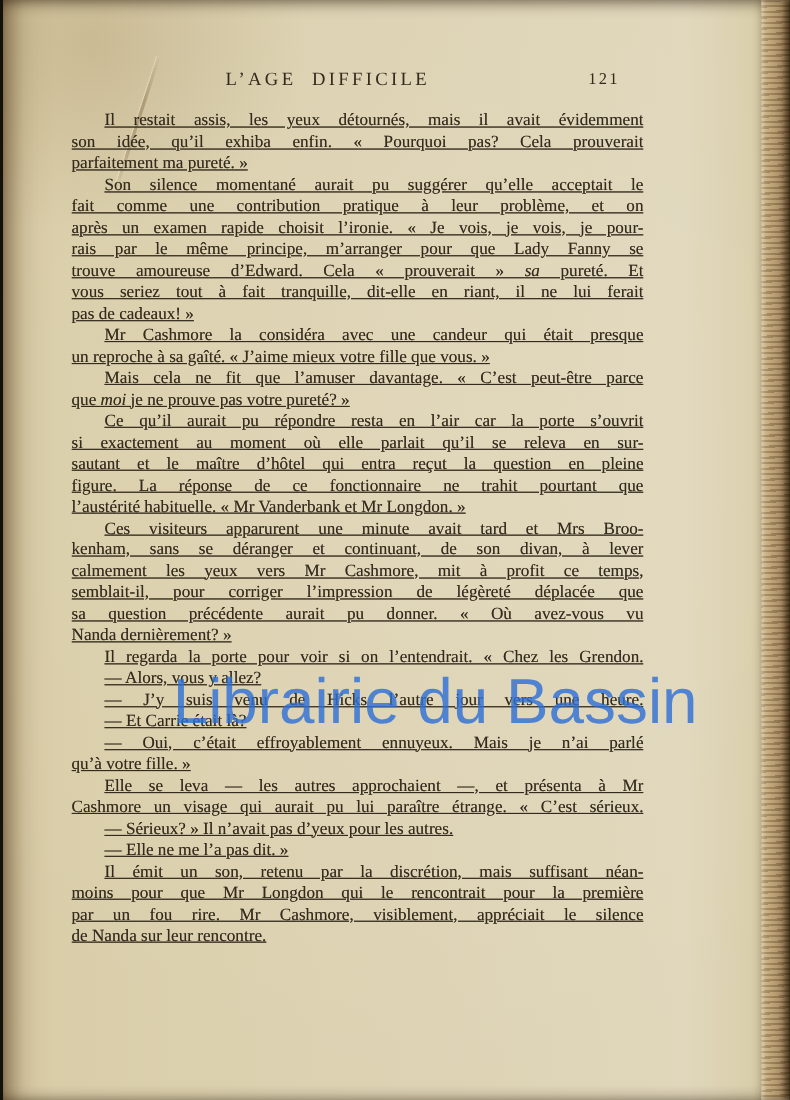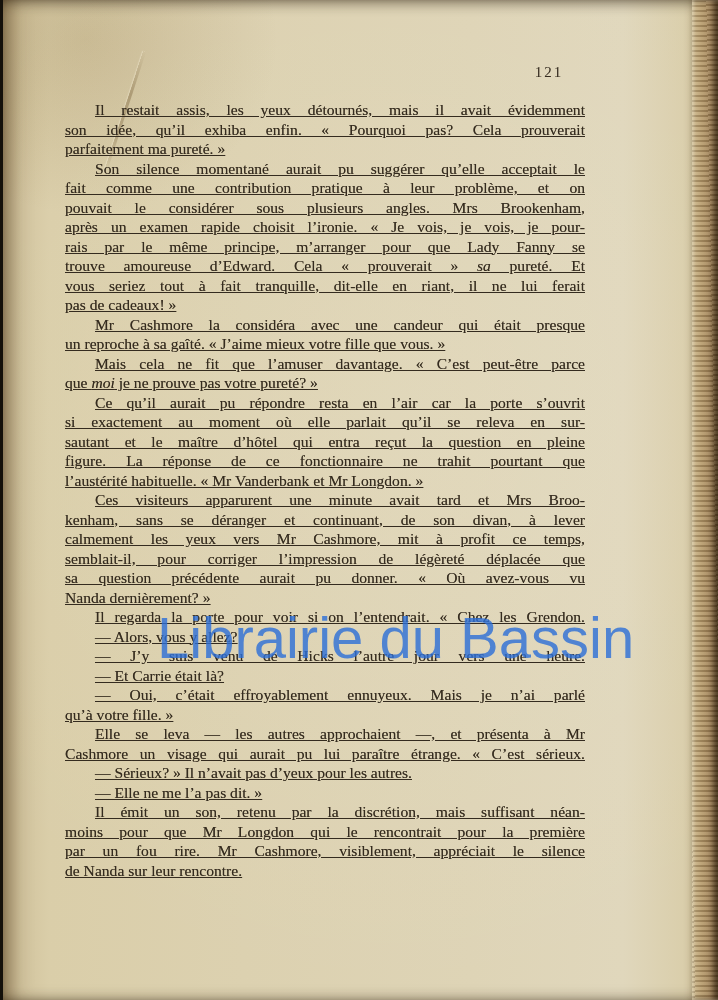--- a/index.html
+++ b/index.html
@@ -70,29 +70,29 @@
 <body>
 
 <div class="photo">
   <div class="page">
     <div class="crease"></div>
   </div>
   <div class="page-stack"></div>
 
   <div class="content">
     <div class="running-header">
+      <span class="rh-title">L’AGE DIFFICILE</span>
       <span class="rh-num">121</span>
     </div>
     <div class="body-text" id="body-text">
         <div class="line para-start"><span>Il restait assis, les yeux détournés, mais il avait évidemment</span></div>
         <div class="line"><span>son idée, qu’il exhiba enfin. « Pourquoi pas? Cela prouverait</span></div>
         <div class="line para-end"><span>parfaitement ma pureté. »</span></div>
         <div class="line para-start"><span>Son silence momentané aurait pu suggérer qu’elle acceptait le</span></div>
         <div class="line"><span>fait comme une contribution pratique à leur problème, et on</span></div>
-        <div class="line"><span>pouvait le considérer sous plusieurs angles. Mrs Brookenham,</span></div>
         <div class="line"><span>après un examen rapide choisit l’ironie. « Je vois, je vois, je pour-</span></div>
         <div class="line"><span>rais par le même principe, m’arranger pour que Lady Fanny se</span></div>
         <div class="line"><span>trouve amoureuse d’Edward. Cela « prouverait » </span><i>sa</i><span> pureté. Et</span></div>
         <div class="line"><span>vous seriez tout à fait tranquille, dit-elle en riant, il ne lui ferait</span></div>
         <div class="line para-end"><span>pas de cadeaux! »</span></div>
         <div class="line para-start"><span>Mr Cashmore la considéra avec une candeur qui était presque</span></div>
         <div class="line para-end"><span>un reproche à sa gaîté. « J’aime mieux votre fille que vous. »</span></div>
         <div class="line para-start"><span>Mais cela ne fit que l’amuser davantage. « C’est peut-être parce</span></div>
         <div class="line para-end"><span>que </span><i>moi</i><span> je ne prouve pas votre pureté? »</span></div>
         <div class="line para-start"><span>Ce qu’il aurait pu répondre resta en l’air car la porte s’ouvrit</span></div>

